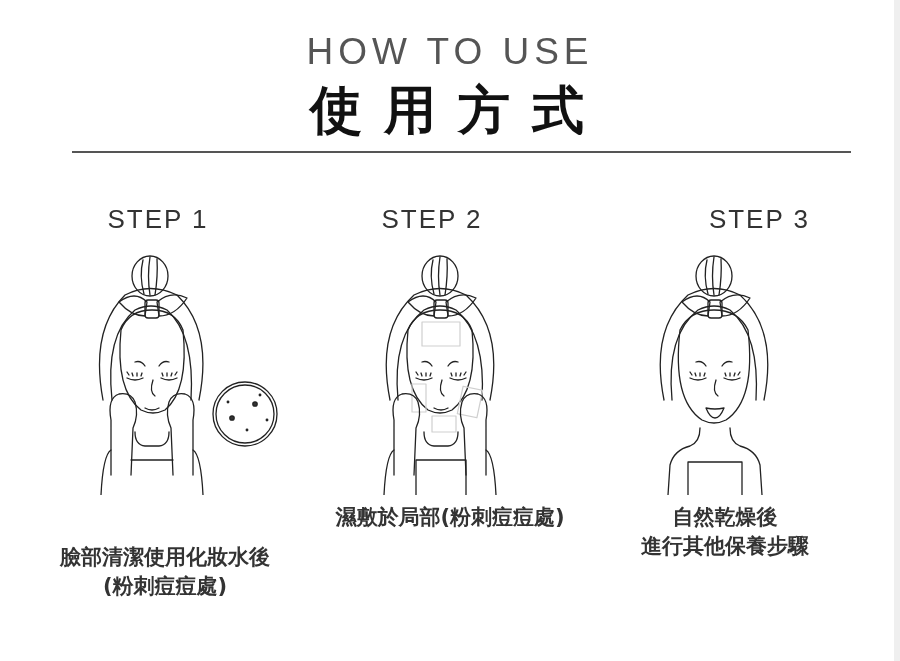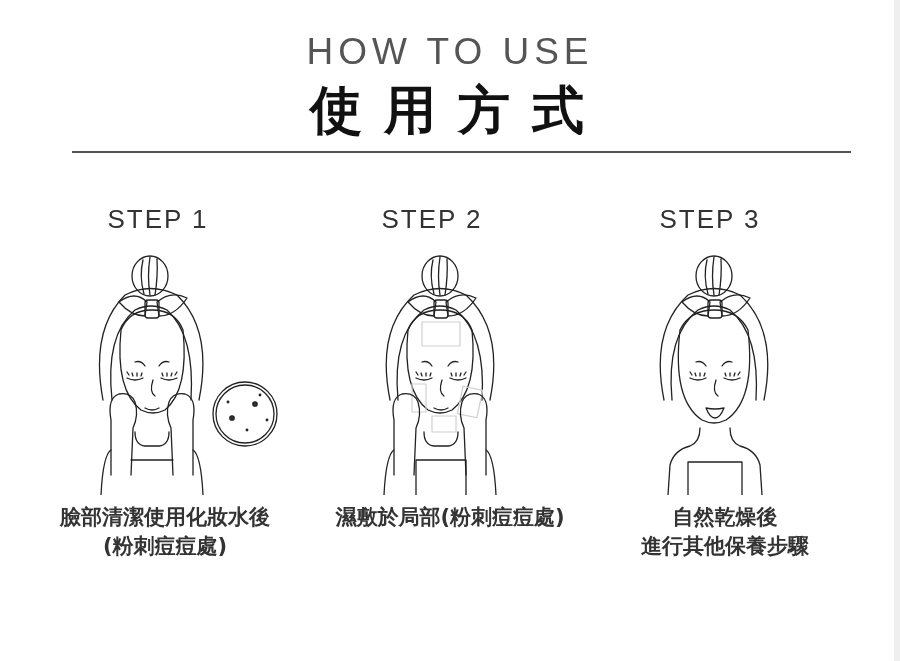--- a/index.html
+++ b/index.html
@@ -64,21 +64,21 @@
 
   <circle cx="150" cy="164" r="32"></circle>
   <circle cx="150" cy="164" r="29"></circle>
   <circle cx="160" cy="154" r="2.2" fill="#333"></circle>
   <circle cx="137" cy="168" r="2.2" fill="#333"></circle>
   <circle cx="165" cy="145" r="0.8" fill="#333"></circle>
   <circle cx="133" cy="152" r="0.8" fill="#333"></circle>
   <circle cx="172" cy="170" r="0.8" fill="#333"></circle>
   <circle cx="152" cy="180" r="0.8" fill="#333"></circle>
 </svg>
-<div class="desc" style="left:20px; width:290px;">
+<div class="desc" style="left:20px; width:290px;margin-top:40px;">
   <span>臉部清潔使用化妝水後</span>
   <span>(粉刺痘痘處)</span>
 </div>
 
 <div class="step-label" style="left:332px;">STEP 2</div>
 <svg class="illus" style="left:376px;" width="140" height="245" viewBox="0 0 140 245" fill="none" stroke="#222" stroke-width="1.3" stroke-linecap="round" stroke-linejoin="round">
   <ellipse cx="64" cy="26" rx="18" ry="20"></ellipse>
   <path d="M57 10 Q53 26 58 44 M64 7 Q61 26 64 45 M71 9 Q72 26 69 45"></path>
   <path d="M14 150 Q0 80 38 45 Q64 32 90 45 Q128 80 114 150"></path>
   <path d="M22 150 Q16 85 48 60 Q64 52 80 60 Q110 85 106 150"></path>
@@ -104,21 +104,21 @@
   <path d="M18 225 L18 170 Q14 148 26 144 Q38 142 42 152 Q46 165 40 178 L38 225"></path>
   <path d="M110 225 L110 170 Q114 148 102 144 Q90 142 86 152 Q82 165 88 178 L90 225"></path>
   <path d="M48 182 Q48 195 58 196 L72 196 Q82 195 82 182"></path>
   <path d="M8 245 Q10 205 18 200 M120 245 Q118 205 110 200"></path>
   <path d="M40 210 L90 210 L90 245 M40 210 L40 245"></path>
 </svg>
 <div class="desc" style="left:305px; width:290px;">
   <span>濕敷於局部(粉刺痘痘處)</span>
 </div>
 
-<div class="step-label" style="left:610px;">STEP 3</div>
+<div class="step-label" style="left:610px;text-align:right;">STEP 3</div>
 <svg class="illus" style="left:650px;" width="140" height="245" viewBox="0 0 140 245" fill="none" stroke="#222" stroke-width="1.3" stroke-linecap="round" stroke-linejoin="round">
   <ellipse cx="64" cy="26" rx="18" ry="20"></ellipse>
   <path d="M57 10 Q53 26 58 44 M64 7 Q61 26 64 45 M71 9 Q72 26 69 45"></path>
   <path d="M14 150 Q0 80 38 45 Q64 32 90 45 Q128 80 114 150"></path>
   <path d="M22 150 Q16 85 48 60 Q64 52 80 60 Q110 85 106 150"></path>
   <path d="M32 52 Q48 40 60 52 L58 66 Q44 66 32 52 Z"></path>
   <path d="M70 52 Q84 40 100 48 Q88 66 72 66 Z"></path>
   <rect x="58" y="50" width="14" height="18" rx="3"></rect>
   <path d="M30 80 Q22 150 52 170 Q64 176 76 170 Q106 150 98 80 Q88 60 64 60 Q40 60 30 80 Z"></path>
   <path d="M46 112 Q52 110 56 116"></path>

